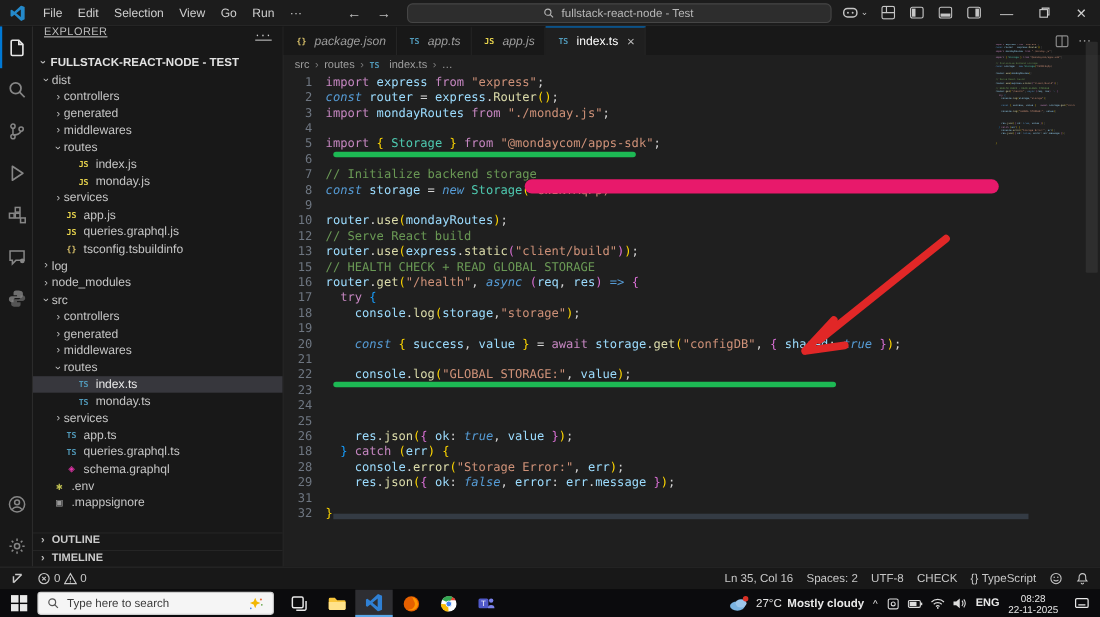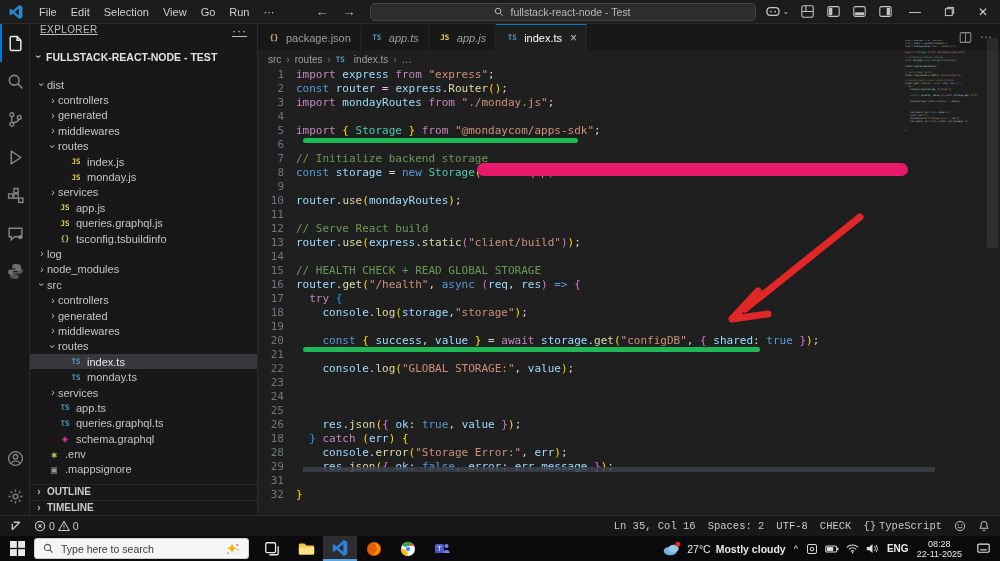--- a/index.html
+++ b/index.html
@@ -48,37 +48,37 @@
   .tab-close { font-size:12px; color:#c0c0c0; margin-left:3px; }
   #tab-actions { margin-left:auto; display:flex; align-items:center; gap:8px; padding-right:8px; color:#8a8a8a; font-size:12px; }
   #breadcrumb { position:absolute; left:0; top:26px; width:742px; height:18px; display:flex; align-items:center; gap:5px; font-size:10px; color:#9f9f9f; padding-left:10px; }
   .bc-sep { color:#7a7a7a; }
 
   
   #code-area { position:absolute; left:0; top:44px; width:742px; height:447px; font-family:"DejaVu Sans Mono", monospace; font-size:11px; }
   .cline { position:relative; height:14px; line-height:14px; white-space:pre; display:flex; }
   .lnum { width:38px; flex:0 0 38px; text-align:right; padding-right:12px; color:#6e7681; }
   .ltxt { white-space:pre; }
-  .c-p { color:#c586c0; } .c-b { color:#569cd6; } .c-s { color:#ce9178; } .c-f { color:#dcdcaa; }
+  .c-p { color:#c586c0; } .c-b { color:#569cd6;font-style:italic; } .c-s { color:#ce9178; } .c-f { color:#dcdcaa; }
   .c-v { color:#9cdcfe; } .c-c { color:#4ec9b0; } .c-m { color:#6a9955; } .c-d { color:#d4d4d4; }
   .c-g { color:#ffd700; } .c-q { color:#da70d6; } .c-u { color:#179fff; }
 
   #minimap { position:absolute; left:647px; top:16px; width:72px; height:220px; font-family:"DejaVu Sans Mono", monospace; font-size:2.2px; line-height:2.9px; overflow:hidden; opacity:.9; }
   #minimap .cline { height:2.9px; line-height:2.9px; }
   #vscroll { position:absolute; right:2px; top:14px; width:11px; height:210px; background:#3b3b3b; opacity:.55; border-radius:1px; }
   #hstrip { position:absolute; left:45px; top:443px; width:632px; height:5px; background:#39424e; opacity:.8; }
 
   
   #anno-layer { position:absolute; left:0; top:0; width:1000px; height:561px; pointer-events:none; }
   .anno { position:absolute; }
 
   
   #statusbar { position:absolute; left:0; top:515px; width:1000px; height:21px; background:#181818; border-top:1px solid #2b2b2b; display:flex; align-items:center; font-size:10.5px; color:#c8c8c8; }
   .sb-item { display:flex; align-items:center; gap:3px; padding:0 6px; height:100%; }
-  #sb-right { margin-left:auto; display:flex; align-items:center;font-family:Liberation Mono, monospace; }
+  #sb-right { margin-left:auto; display:flex; align-items:center; }
   .sb-ic svg { width:12px; height:12px; }
 
   
   #taskbar { position:absolute; left:0; top:536px; width:1000px; height:25px; background:#0b0b0d; display:flex; align-items:center; color:#e8e8e8; font-size:10.5px; }
   #start-btn { width:34px; height:25px; display:flex; align-items:center; justify-content:center; }
   #tb-search { width:215px; height:21px; background:#f5f5f5; border:1px solid #cfcfcf; border-radius:3px; display:flex; align-items:center; gap:7px; padding:0 8px; color:#3b3b3b; }
   .tb-app { width:34px; height:25px; display:flex; align-items:center; justify-content:center; }
   .tb-app.active { background:#2e2e32; border-bottom:2px solid #5aa7e8; }
   #tb-right { margin-left:auto; display:flex; align-items:center; gap:8px; padding-right:4px; }
   #tb-weather { display:flex; align-items:center; gap:5px; }
@@ -224,21 +224,21 @@
     <span>EXPLORER</span>
     <span id="explorer-actions">···</span>
   </div>
   <div id="root-row">
     <span class="tw">
         <span class="chev open">›</span>
       </span>
     <span>FULLSTACK-REACT-NODE - TEST</span>
   </div>
   <div id="tree">
-      <div class="tree-row" style="padding-left: 7px; margin-top: 12px;">
+      <div class="tree-row" style="padding-left: 7px;">
         <span class="tw">
           <span class="chev open">›</span>
         </span>
         <span>dist</span>
       </div>
       <div class="tree-row" style="padding-left: 18px;">
         <span class="tw">
           <span class="chev">›</span>
         </span>
         <span>controllers</span>
@@ -383,21 +383,21 @@
   <div class="side-section" style="bottom:0;">
       <span class="tw">›</span>
       <span>TIMELINE</span>
     </div>
 </div>
 
 <div id="editor">
   <div id="tabbar">
       <div class="tab">
         <span class="ficon braces">{}</span>
-        <span style="">package.json</span>
+        <span style="font-style: italic;">package.json</span>
       </div>
       <div class="tab">
         <span class="ficon ts">TS</span>
         <span style="font-style: italic;">app.ts</span>
       </div>
       <div class="tab">
         <span class="ficon js">JS</span>
         <span style="font-style: italic;">app.js</span>
       </div>
       <div class="tab active">
@@ -427,24 +427,22 @@
       <div class="cline"><span class="lnum">1</span><span class="ltxt"><span class="c-p">import </span><span class="c-v">express</span><span class="c-p"> from </span><span class="c-s">"express"</span><span class="c-d">;</span></span></div>
       <div class="cline"><span class="lnum">2</span><span class="ltxt"><span class="c-b">const </span><span class="c-v">router</span><span class="c-d"> = </span><span class="c-v">express</span><span class="c-d">.</span><span class="c-f">Router</span><span class="c-g">()</span><span class="c-d">;</span></span></div>
       <div class="cline"><span class="lnum">3</span><span class="ltxt"><span class="c-p">import </span><span class="c-v">mondayRoutes</span><span class="c-p"> from </span><span class="c-s">"./monday.js"</span><span class="c-d">;</span></span></div>
       <div class="cline"><span class="lnum">4</span><span class="ltxt"></span></div>
       <div class="cline"><span class="lnum">5</span><span class="ltxt"><span class="c-p">import </span><span class="c-g">{ </span><span class="c-c">Storage</span><span class="c-g"> }</span><span class="c-p"> from </span><span class="c-s">"@mondaycom/apps-sdk"</span><span class="c-d">;</span></span></div>
       <div class="cline"><span class="lnum">6</span><span class="ltxt"></span></div>
       <div class="cline"><span class="lnum">7</span><span class="ltxt"><span class="c-m">// Initialize backend storage</span></span></div>
       <div class="cline"><span class="lnum">8</span><span class="ltxt"><span class="c-b">const </span><span class="c-v">storage</span><span class="c-d"> = </span><span class="c-b">new </span><span class="c-c">Storage</span><span class="c-g">(</span><span class="c-s">"CWINfAqPp)</span></span></div>
       <div class="cline"><span class="lnum">9</span><span class="ltxt"></span></div>
       <div class="cline"><span class="lnum">10</span><span class="ltxt"><span class="c-v">router</span><span class="c-d">.</span><span class="c-f">use</span><span class="c-g">(</span><span class="c-v">mondayRoutes</span><span class="c-g">)</span><span class="c-d">;</span></span></div>
-      <div class="cline"><span class="lnum">11</span><span class="ltxt"></span></div>
       <div class="cline"><span class="lnum">12</span><span class="ltxt"><span class="c-m">// Serve React build</span></span></div>
       <div class="cline"><span class="lnum">13</span><span class="ltxt"><span class="c-v">router</span><span class="c-d">.</span><span class="c-f">use</span><span class="c-g">(</span><span class="c-v">express</span><span class="c-d">.</span><span class="c-f">static</span><span class="c-q">(</span><span class="c-s">"client/build"</span><span class="c-q">)</span><span class="c-g">)</span><span class="c-d">;</span></span></div>
-      <div class="cline"><span class="lnum">14</span><span class="ltxt"></span></div>
       <div class="cline"><span class="lnum">15</span><span class="ltxt"><span class="c-m">// HEALTH CHECK + READ GLOBAL STORAGE</span></span></div>
       <div class="cline"><span class="lnum">16</span><span class="ltxt"><span class="c-v">router</span><span class="c-d">.</span><span class="c-f">get</span><span class="c-g">(</span><span class="c-s">"/health"</span><span class="c-d">, </span><span class="c-b">async </span><span class="c-q">(</span><span class="c-v">req</span><span class="c-d">, </span><span class="c-v">res</span><span class="c-q">)</span><span class="c-b"> =&gt; </span><span class="c-q">{</span></span></div>
       <div class="cline"><span class="lnum">17</span><span class="ltxt"><span class="c-d">  </span><span class="c-p">try </span><span class="c-u">{</span></span></div>
       <div class="cline"><span class="lnum">18</span><span class="ltxt"><span class="c-d">    </span><span class="c-v">console</span><span class="c-d">.</span><span class="c-f">log</span><span class="c-g">(</span><span class="c-v">storage</span><span class="c-d">,</span><span class="c-s">"storage"</span><span class="c-g">)</span><span class="c-d">;</span></span></div>
       <div class="cline"><span class="lnum">19</span><span class="ltxt"></span></div>
       <div class="cline"><span class="lnum">20</span><span class="ltxt"><span class="c-d">    </span><span class="c-b">const </span><span class="c-g">{ </span><span class="c-v">success</span><span class="c-d">, </span><span class="c-v">value</span><span class="c-g"> }</span><span class="c-d"> = </span><span class="c-p">await</span><span class="c-d"> </span><span class="c-v">storage</span><span class="c-d">.</span><span class="c-f">get</span><span class="c-g">(</span><span class="c-s">"configDB"</span><span class="c-d">, </span><span class="c-q">{ </span><span class="c-v">shared</span><span class="c-d">: </span><span class="c-b">true</span><span class="c-q"> }</span><span class="c-g">)</span><span class="c-d">;</span></span></div>
       <div class="cline"><span class="lnum">21</span><span class="ltxt"></span></div>
       <div class="cline"><span class="lnum">22</span><span class="ltxt"><span class="c-d">    </span><span class="c-v">console</span><span class="c-d">.</span><span class="c-f">log</span><span class="c-g">(</span><span class="c-s">"GLOBAL STORAGE:"</span><span class="c-d">, </span><span class="c-v">value</span><span class="c-g">)</span><span class="c-d">;</span></span></div>
       <div class="cline"><span class="lnum">23</span><span class="ltxt"></span></div>
       <div class="cline"><span class="lnum">24</span><span class="ltxt"></span></div>

